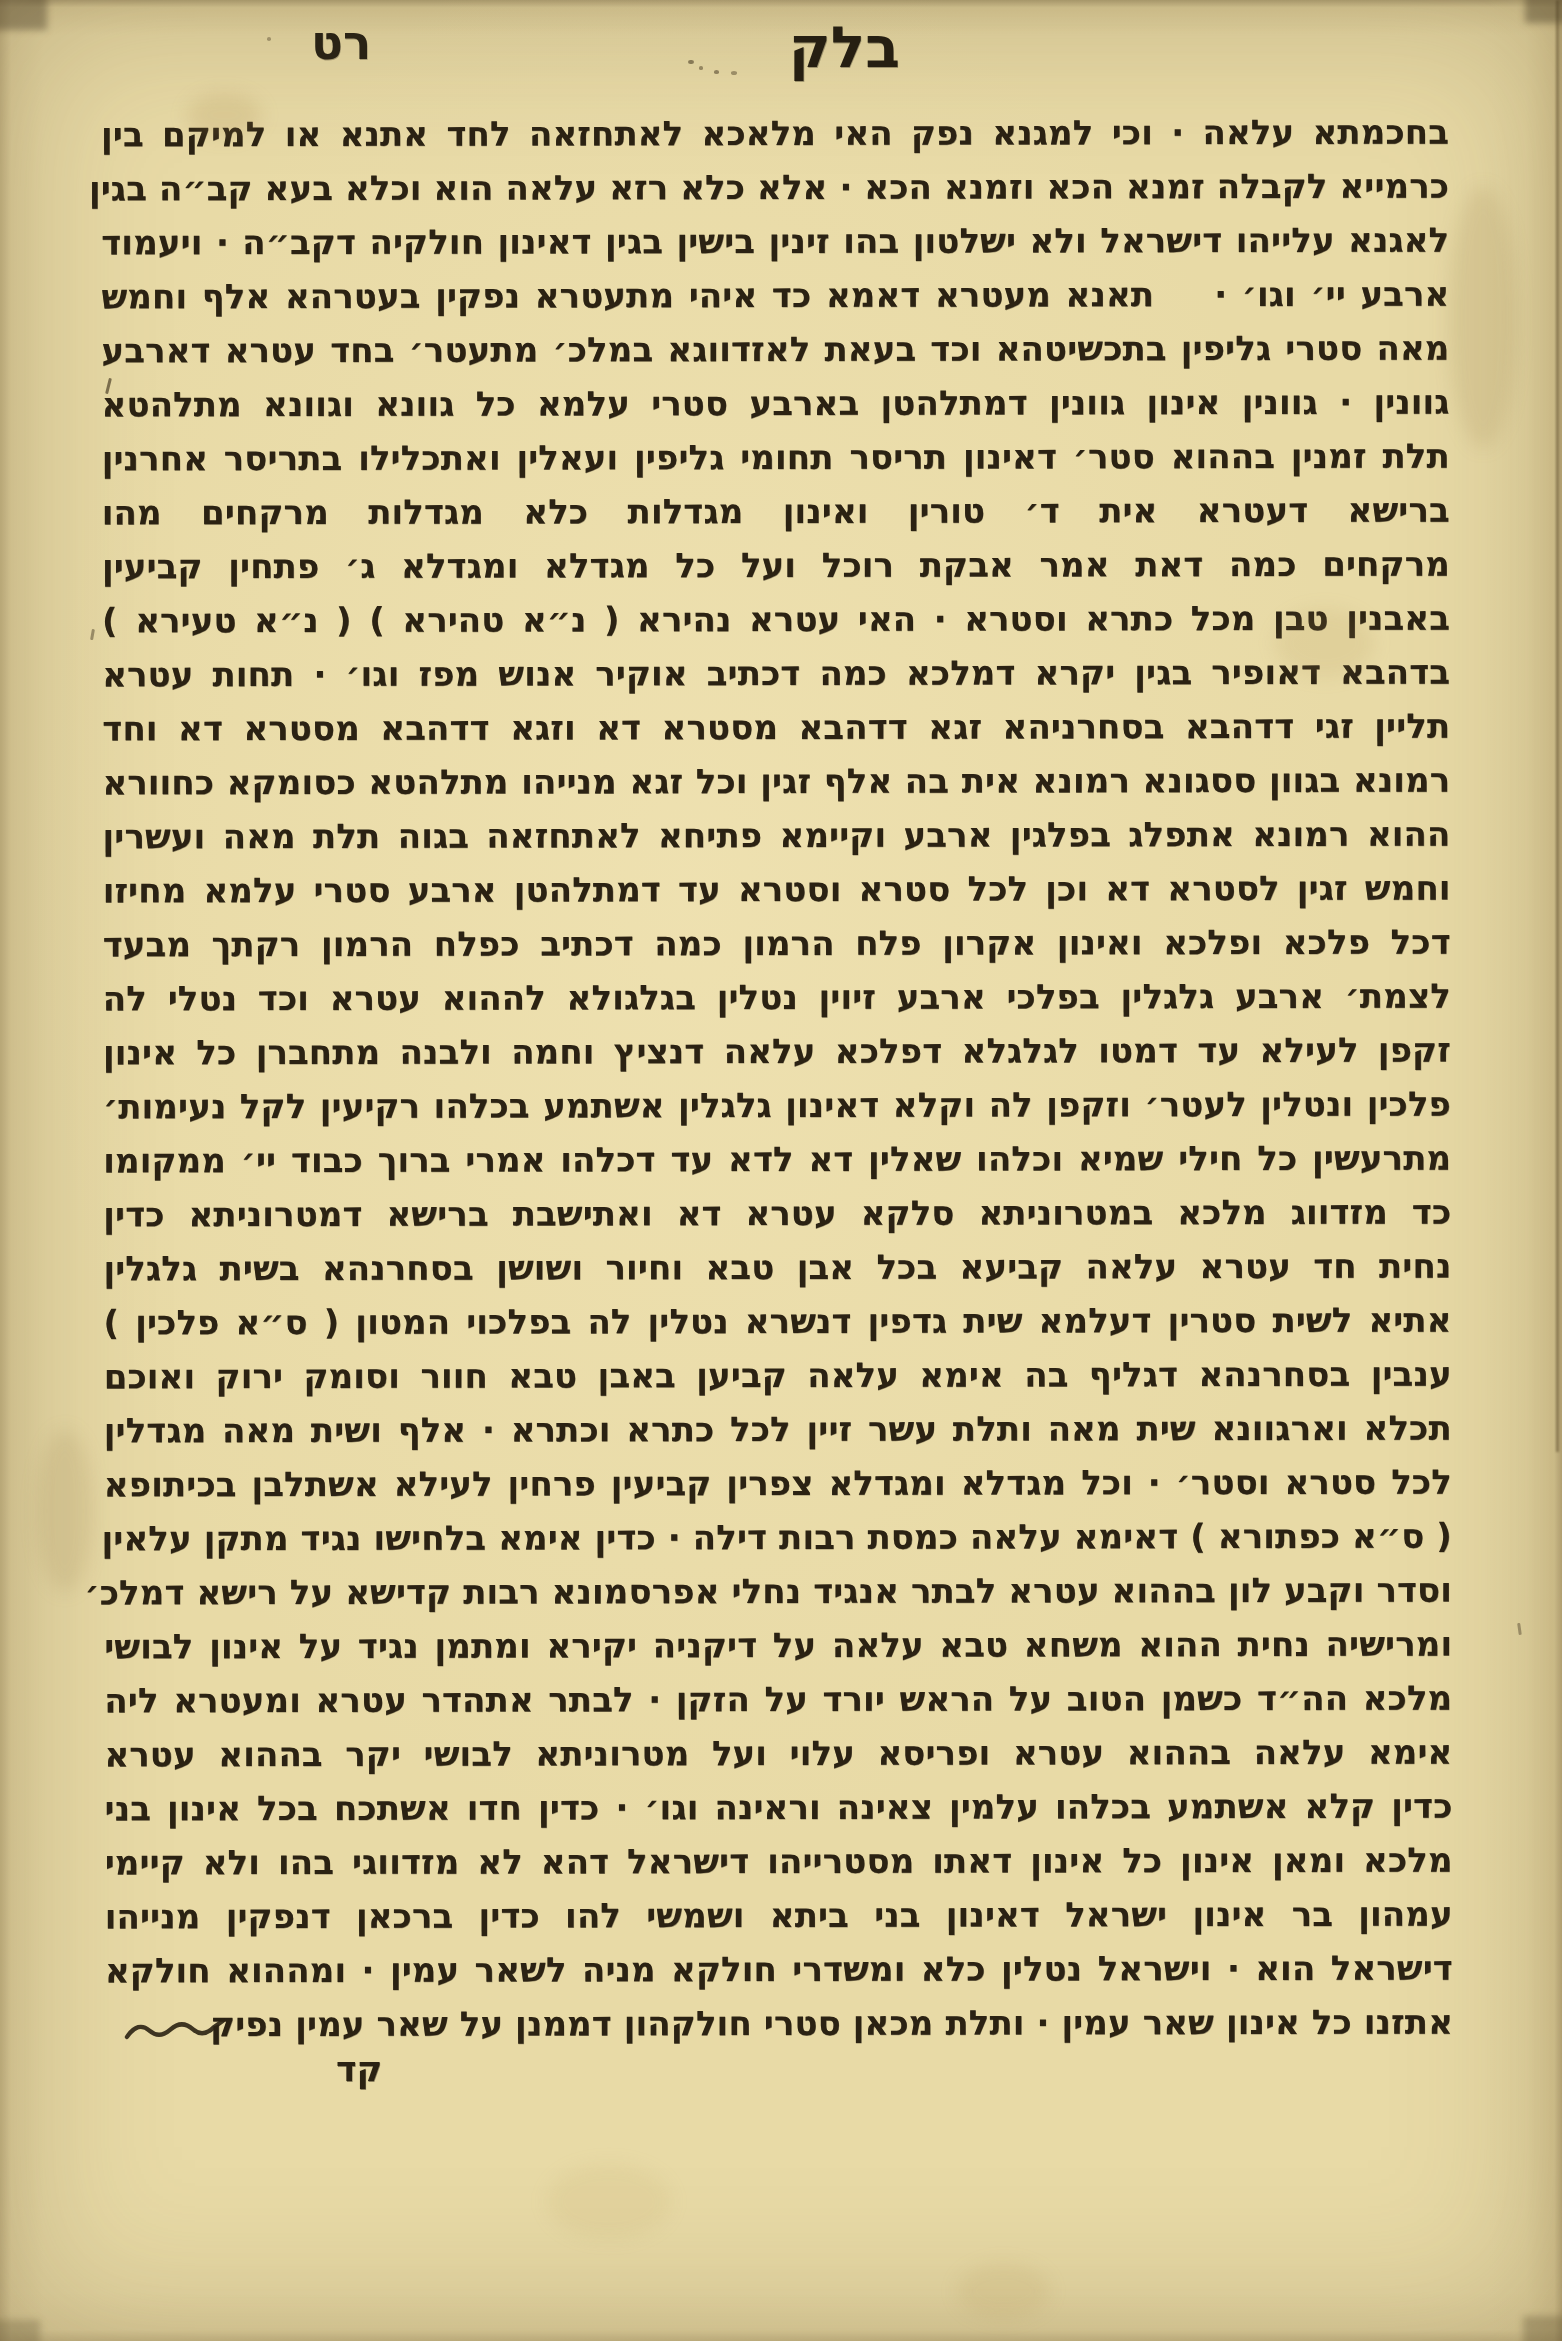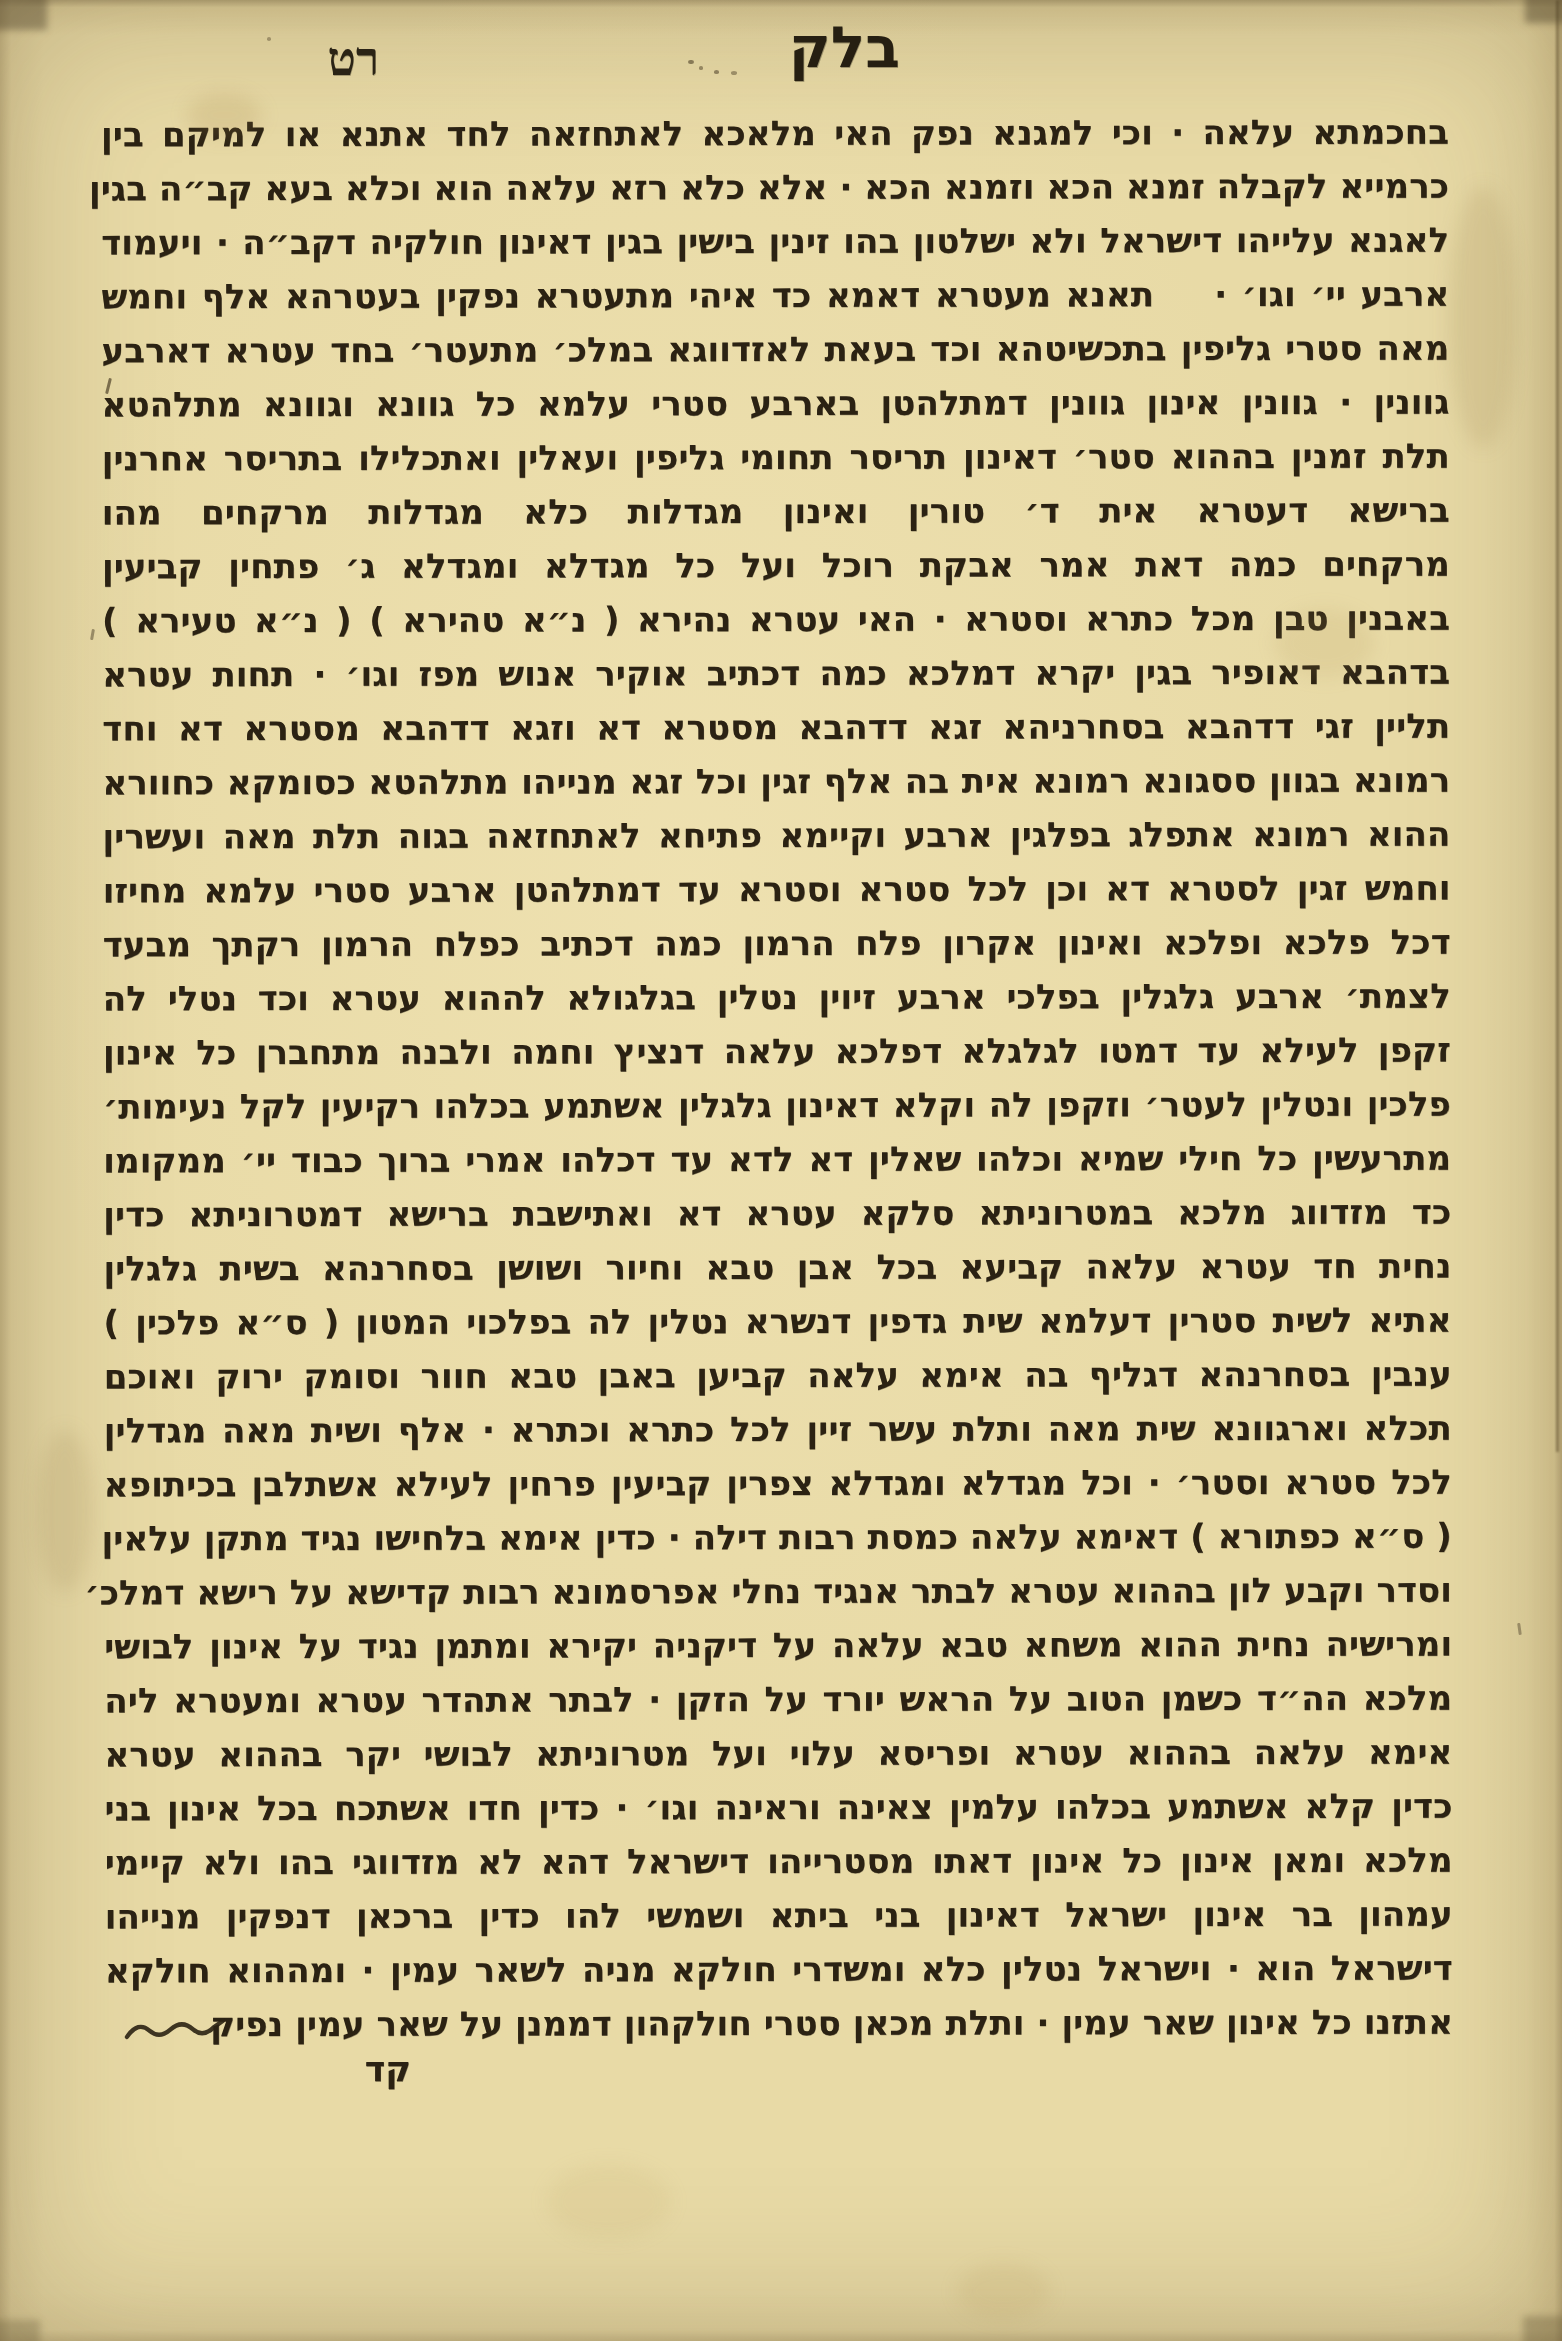--- a/index.html
+++ b/index.html
@@ -18,25 +18,24 @@
     font-family:"DejaVu Sans",sans-serif;
   }
   
   .parsha{
     position:absolute;left:807px;top:13.7px;width:93px;
     font-size:57px;font-weight:bold;color:#261f12;
     direction:rtl;text-align:left;
     text-shadow:0.6px 0.6px 0.6px rgba(38,31,18,.35);
   }
   .folio{
-    position:absolute;left:311px;top:32px;width:68px;
+    position:absolute;left:311px;top:15px;width:68px;
     font-size:47px;font-weight:bold;color:#2a2315;
-    direction:rtl;text-align:right;
+    direction:rtl;text-align:left;
     text-shadow:0.6px 0.6px 0.6px rgba(38,31,18,.3);
-    font-family:Liberation Serif, serif;
   }
   
   .textblock{
     position:absolute;left:103px;right:112px;top:106px;
     direction:rtl;
     transform:rotate(-0.12deg);
     color:#2b2213;
   }
   .ln{
     height:54px;line-height:54px;
@@ -46,21 +45,21 @@
     text-shadow:0.3px 0.5px 0.4px rgba(43,34,19,.45);
     letter-spacing:0.1px;
     overflow:visible;white-space:nowrap;
   }
   .ln.last{text-align-last:right;}
   .gap{display:inline-block;width:60px;}
   
   .catchword{
     position:absolute;left:336px;top:2049px;width:75px;
     font-size:35px;font-weight:bold;color:#2b2213;
-    direction:rtl;text-align:right;
+    direction:rtl;text-align:left;
     text-shadow:0.4px 0.5px 0.4px rgba(43,34,19,.5);
   }
   
   .flourish{position:absolute;left:122px;top:2013px;}
   
   .speck{position:absolute;border-radius:50%;background:#584a30;}
   .stain{position:absolute;border-radius:50%;filter:blur(8.7px);}
   .edge-line-right{
     position:absolute;right:4.4px;top:0;width:2.5px;height:62%;
     background:rgba(92,76,44,.5);filter:blur(1.2px);

